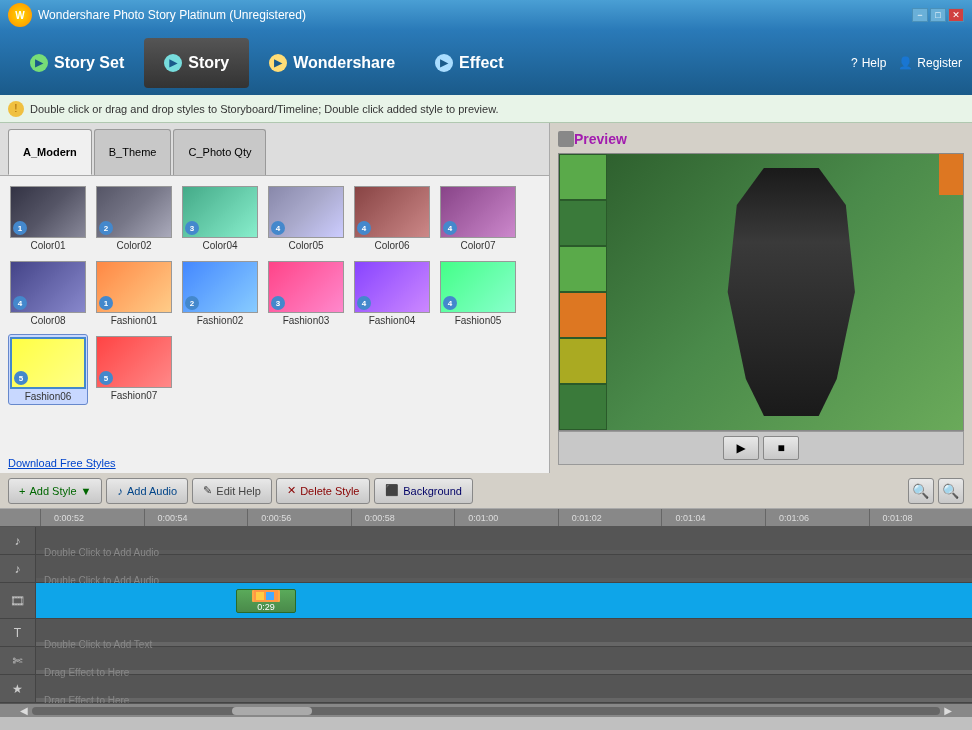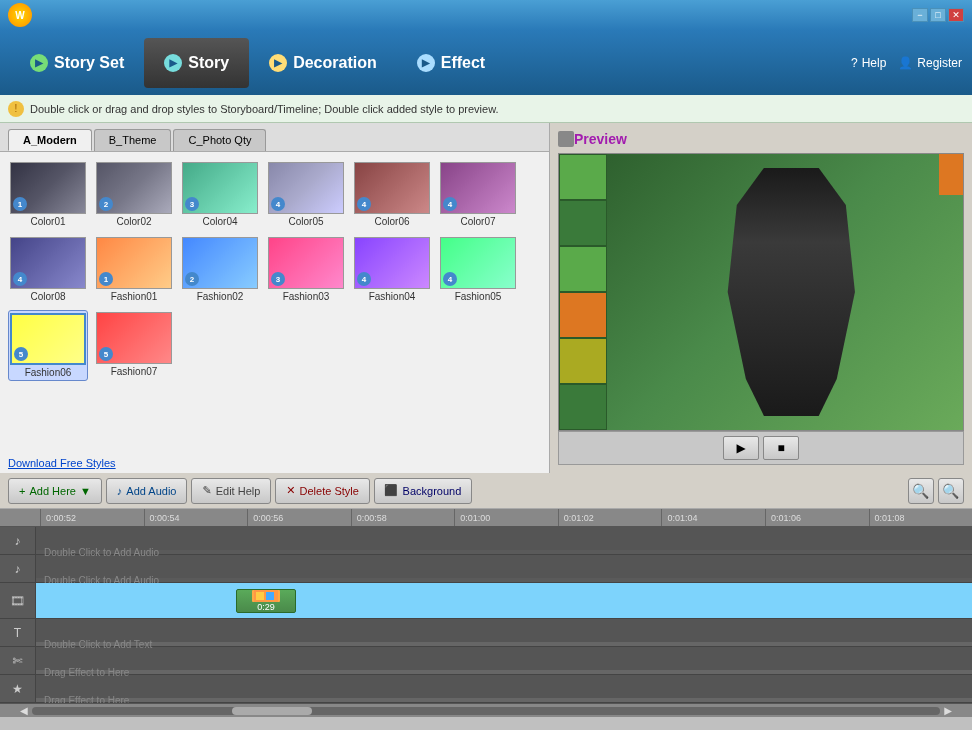--- a/index.html
+++ b/index.html
@@ -114,21 +114,21 @@
     
     #tabs {
       display: flex;
       background: #ddd;
       border-bottom: 1px solid #aaa;
       padding-top: 6px;
       padding-left: 8px;
       gap: 2px;
     }
     .tab {
-      padding: 4px 14px;
+      padding: 16px 14px;
       background: #c8c8c8;
       border: 1px solid #999;
       border-bottom: none;
       cursor: pointer;
       font-size: 11px;
       border-radius: 3px 3px 0 0;
     }
     .tab.active {
       background: #f0f0f0;
       border-bottom: 1px solid #f0f0f0;
@@ -343,21 +343,21 @@
       display: flex;
       align-items: center;
       padding-left: 40px;
       overflow: hidden;
     }
     .ruler-mark {
       flex: 1;
       font-size: 9px;
       color: #ddd;
       border-left: 1px solid #666;
-      padding-left: 5px;
+      padding-left: 13px;
       height: 100%;
       display: flex;
       align-items: center;
     }
 
     
     #timeline-tracks {
       flex: 1;
       display: flex;
       flex-direction: column;
@@ -383,21 +383,21 @@
       flex: 1;
       background: #666;
       display: flex;
       align-items: center;
       padding: 0 8px;
       font-size: 10px;
       color: #aaa;
       position: relative;
     }
     .track-content.audio { background: #5a5a5a; }
-    .track-content.video { background: #7dd3fc; }
+    .track-content.video { background: #0ea5e9; }
     .track-content.empty { color: #888; margin-top: 23px; }
 
     .video-clip {
       position: absolute;
       left: 200px;
       width: 60px;
       height: 24px;
       background: linear-gradient(to bottom, #5aaa5a, #4a8a4a);
       border: 1px solid #2a6a2a;
       border-radius: 2px;
@@ -453,40 +453,41 @@
     .t-fashion05 { background: linear-gradient(135deg, #4f8, #6fa, #8fc); }
     .t-fashion06 { background: linear-gradient(135deg, #ff4, #ff6, #ff8); border: 2px solid #4488cc; }
     .t-fashion07 { background: linear-gradient(135deg, #f44, #f66, #f88); }
   </style>
 </head>
 <body>
 
 <div id="titlebar">
   <div id="titlebar-left">
     <div id="app-logo">W</div>
+    <span>Wondershare Photo Story Platinum  (Unregistered)</span>
   </div>
   <div id="titlebar-controls">
     <div class="titlebar-btn">−</div>
     <div class="titlebar-btn">□</div>
     <div class="titlebar-btn close">✕</div>
   </div>
 </div>
 
 <div id="navbar">
   <div class="nav-btn">
     <span class="nav-icon green">▶</span>
     <span>Story Set</span>
   </div>
   <div class="nav-btn active">
     <span class="nav-icon">▶</span>
     <span>Story</span>
   </div>
   <div class="nav-btn">
     <span class="nav-icon orange">▶</span>
-    <span>Decoration</span>
+    <span>Wondershare</span>
   </div>
   <div class="nav-btn">
     <span class="nav-icon blue2">▶</span>
     <span>Effect</span>
   </div>
   <div id="navbar-right">
     <div class="help-btn">
       <span>?</span>
       <span>Help</span>
     </div>
@@ -628,21 +629,21 @@
     <div id="preview-controls">
       <div class="preview-ctrl-btn">▶</div>
       <div class="preview-ctrl-btn">■</div>
     </div>
   </div>
 </div>
 
 <div id="toolbar">
   <div class="tool-btn add-style">
     <span>+</span>
-    <span>Add Here</span>
+    <span>Add Style</span>
     <span>▼</span>
   </div>
   <div class="tool-btn add-audio">
     <span>♪</span>
     <span>Add Audio</span>
   </div>
   <div class="tool-btn edit-photo">
     <span>✎</span>
     <span>Edit Help</span>
   </div>

